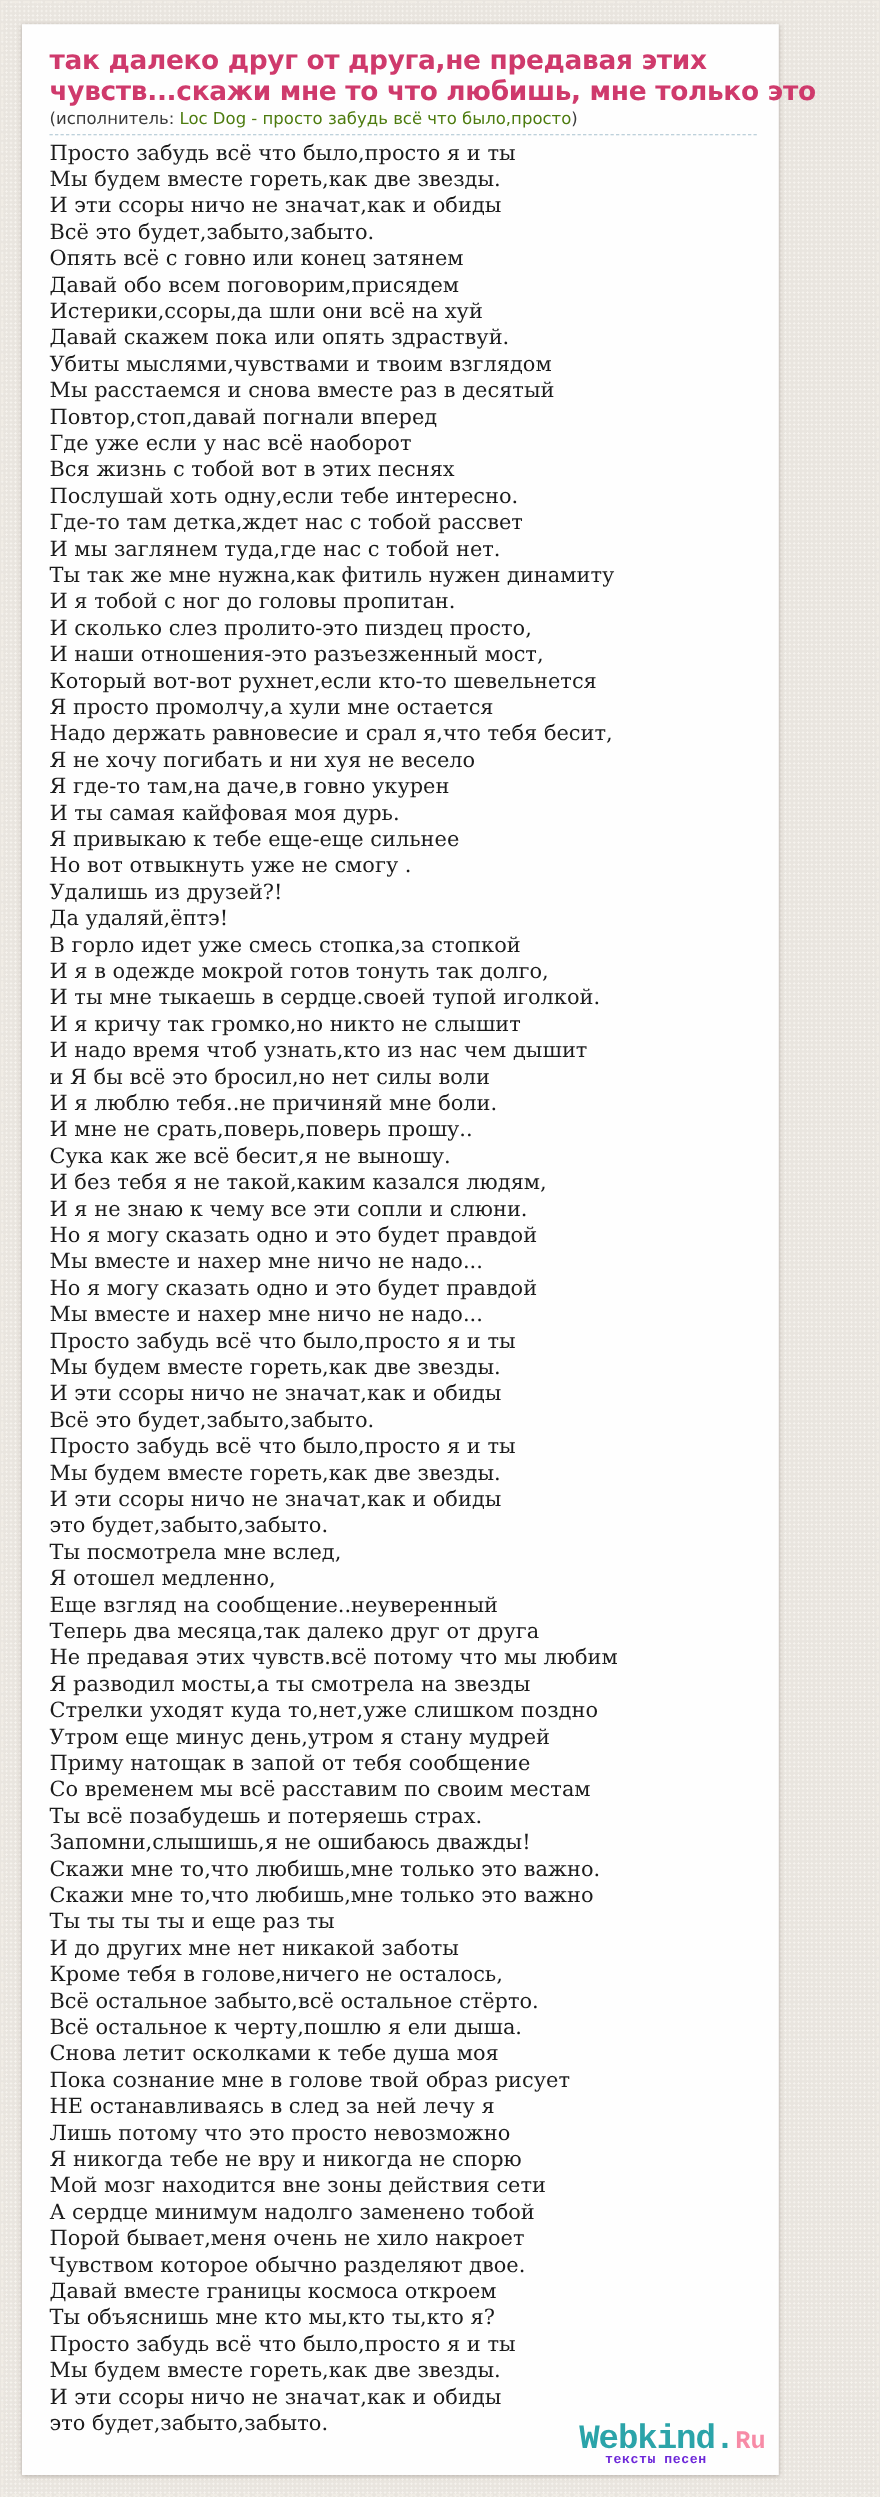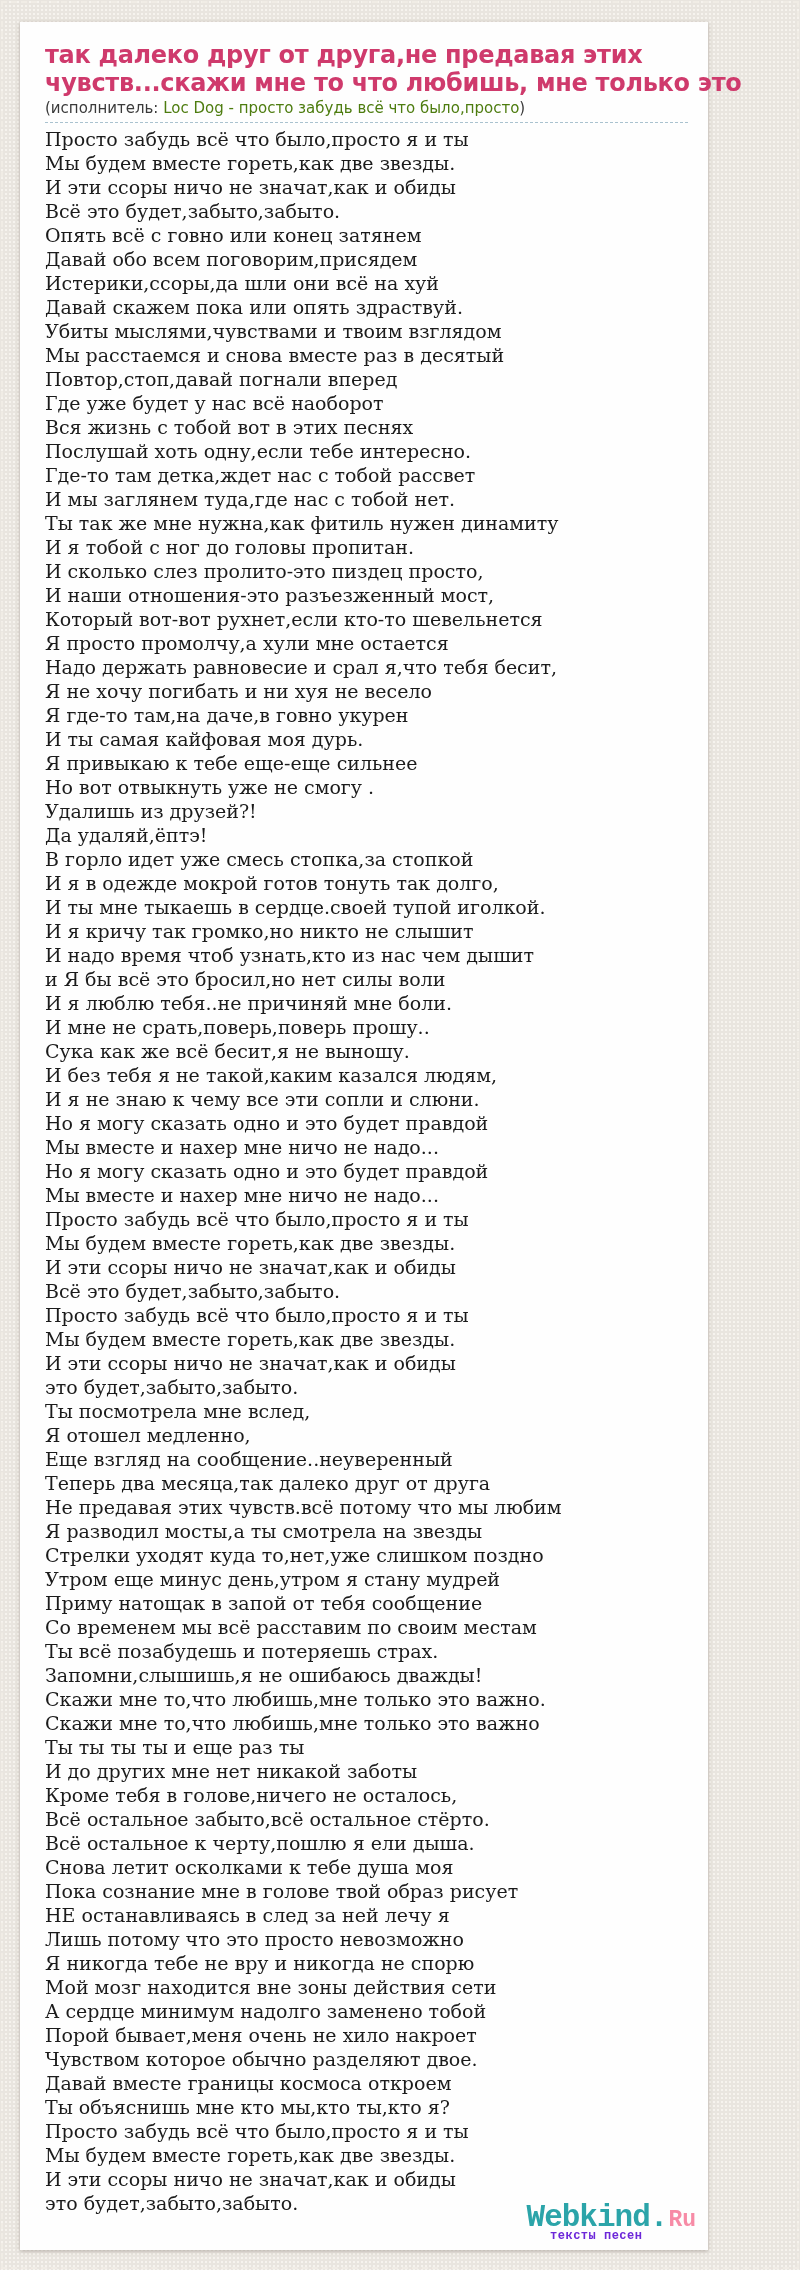--- a/index.html
+++ b/index.html
@@ -67,21 +67,21 @@
       <div class="lyric-line">Мы будем вместе гореть,как две звезды.</div>
       <div class="lyric-line">И эти ссоры ничо не значат,как и обиды</div>
       <div class="lyric-line">Всё это будет,забыто,забыто.</div>
       <div class="lyric-line">Опять всё с говно или конец затянем</div>
       <div class="lyric-line">Давай обо всем поговорим,присядем</div>
       <div class="lyric-line">Истерики,ссоры,да шли они всё на хуй</div>
       <div class="lyric-line">Давай скажем пока или опять здраствуй.</div>
       <div class="lyric-line">Убиты мыслями,чувствами и твоим взглядом</div>
       <div class="lyric-line">Мы расстаемся и снова вместе раз в десятый</div>
       <div class="lyric-line">Повтор,стоп,давай погнали вперед</div>
-      <div class="lyric-line">Где уже будет у нас всё наоборот</div>
+      <div class="lyric-line">Где уже если у нас всё наоборот</div>
       <div class="lyric-line">Вся жизнь с тобой вот в этих песнях</div>
       <div class="lyric-line">Послушай хоть одну,если тебе интересно.</div>
       <div class="lyric-line">Где-то там детка,ждет нас с тобой рассвет</div>
       <div class="lyric-line">И мы заглянем туда,где нас с тобой нет.</div>
       <div class="lyric-line">Ты так же мне нужна,как фитиль нужен динамиту</div>
       <div class="lyric-line">И я тобой с ног до головы пропитан.</div>
       <div class="lyric-line">И сколько слез пролито-это пиздец просто,</div>
       <div class="lyric-line">И наши отношения-это разъезженный мост,</div>
       <div class="lyric-line">Который вот-вот рухнет,если кто-то шевельнется</div>
       <div class="lyric-line">Я просто промолчу,а хули мне остается</div>

